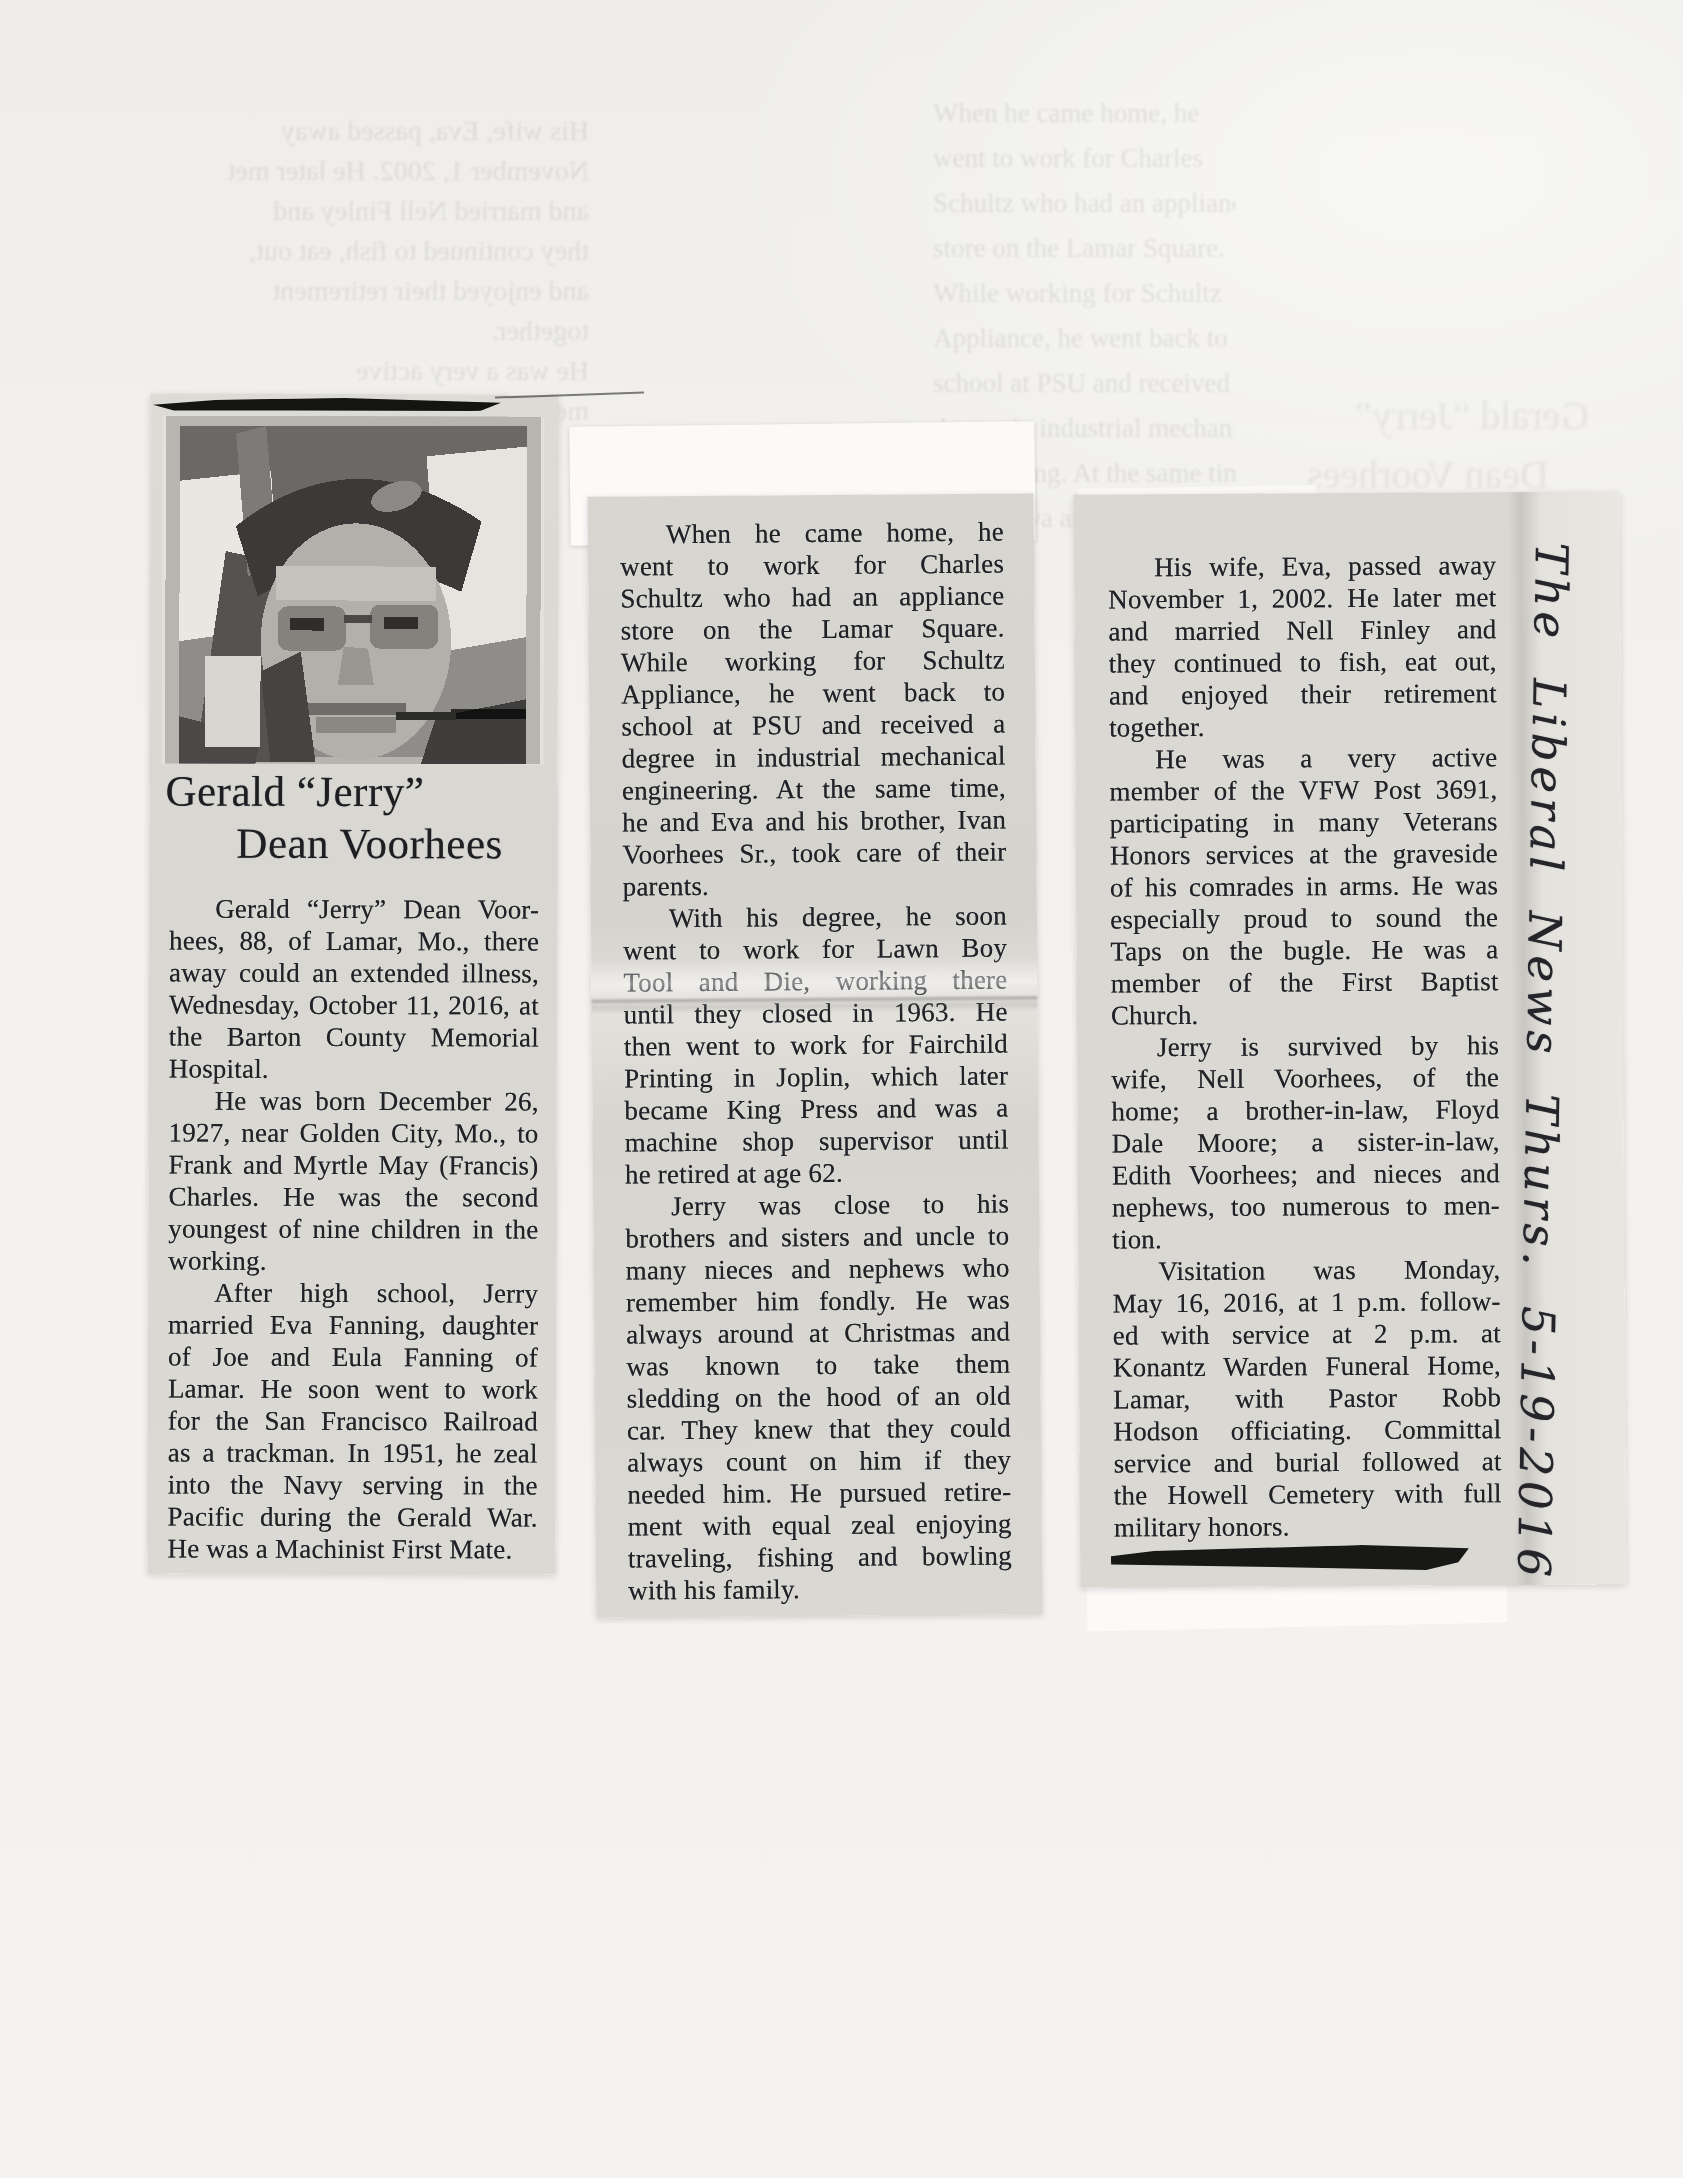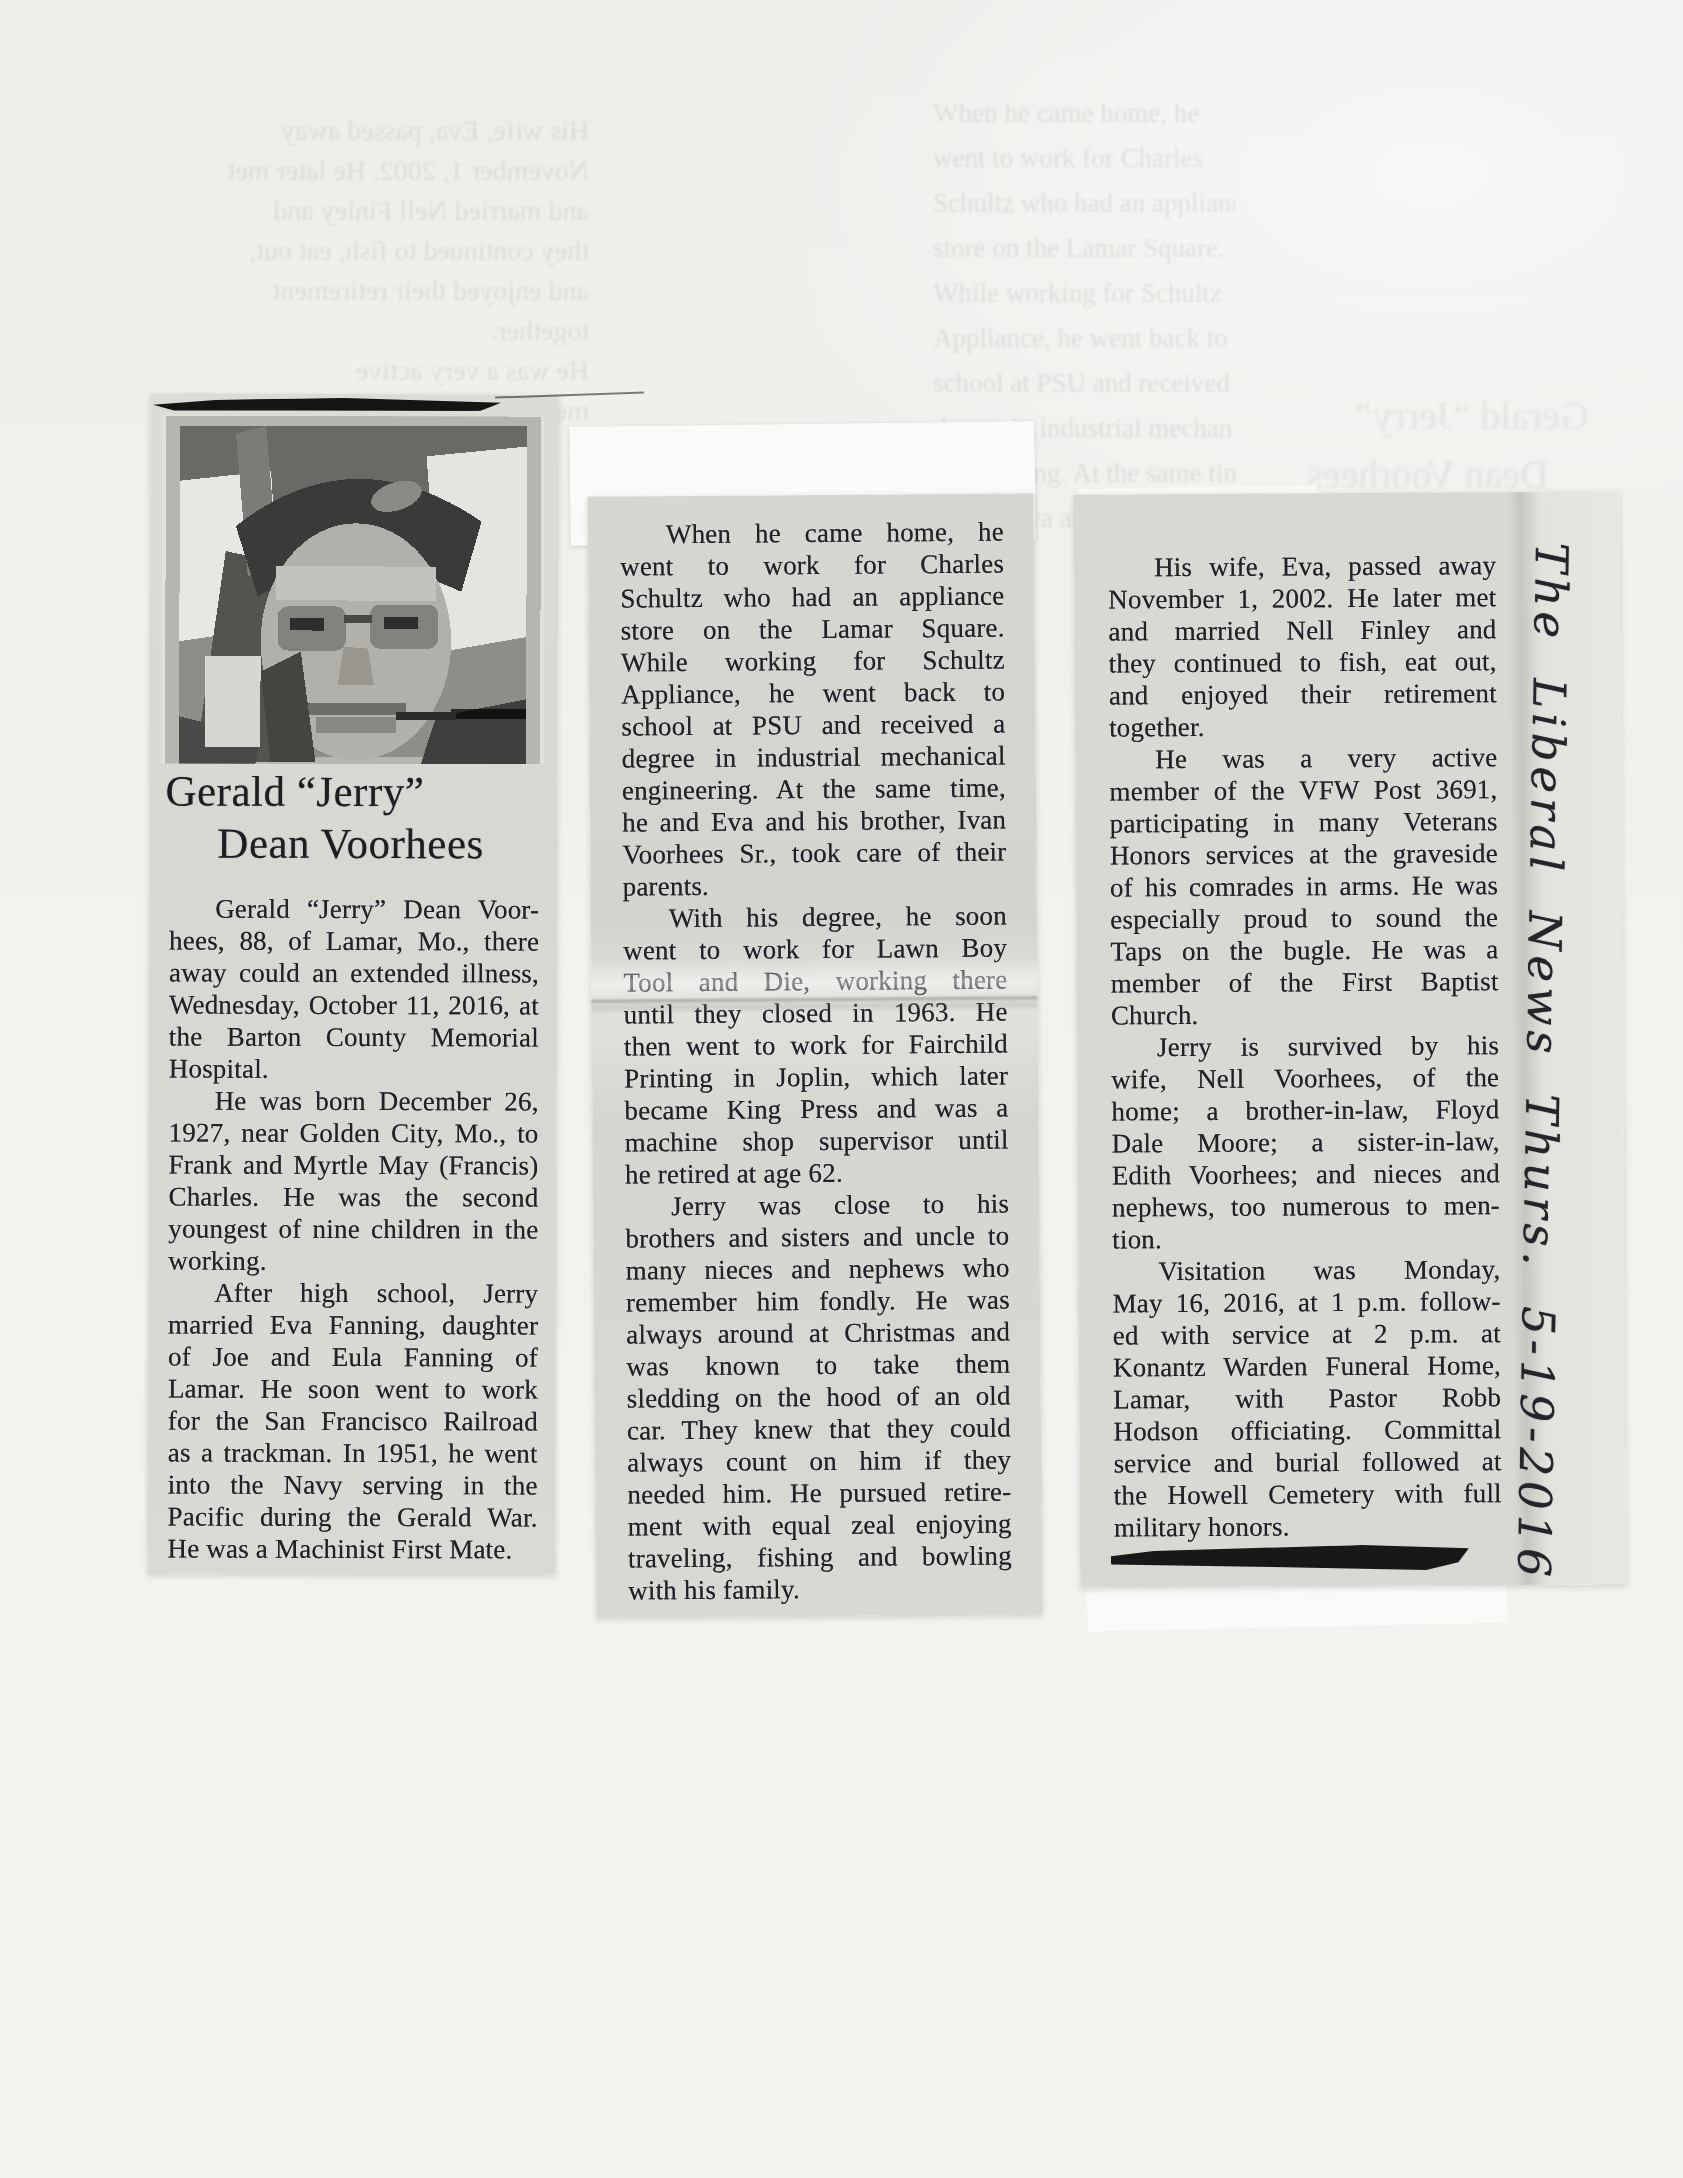--- a/index.html
+++ b/index.html
@@ -56,21 +56,21 @@
     clip-path:polygon(0 30%,12% 12%,70% 0,100% 18%,97% 72%,88% 100%,45% 80%,0 62%);
     transform:rotate(-0.8deg);
   }
   
   .photo-wrap{position:absolute;left:12px;top:22px;width:382px;height:348px;background:#e3e1dc;padding:0;}
   .photo-wrap svg{display:block;width:100%;height:100%;}
   
   .obit-title{position:absolute;left:16px;top:372px;width:386px;
     font-size:43px;line-height:52px;color:#1d1d22;letter-spacing:0.5px;
     text-shadow:0 0 1px rgba(30,30,35,0.5);}
-  .obit-title .t2{margin-left:52px;}
+  .obit-title .t2{margin-left:71px;}
   
   .coltext{position:absolute;font-size:27px;line-height:32px;color:#212127;
     letter-spacing:0.2px;text-shadow:0 0 0.6px rgba(33,33,40,0.65);}
   .clip-left  .coltext{left:20px;top:499px;width:370px;}
   .clip-mid   .coltext{left:32px;top:22px;width:384px;}
   .clip-right .coltext{left:34px;top:57px;width:388px;}
   .para{margin:0;}
   .line{text-align:justify;text-align-last:justify;white-space:normal;}
   .line.last{text-align-last:left;}
   .line.first{text-indent:46px;}
@@ -185,21 +185,21 @@
         <div class="line">Charles. He was the second</div>
         <div class="line">youngest of nine children in the</div>
         <div class="line last">working.</div>
       </div>
       <div class="para">
         <div class="line first">After high school, Jerry</div>
         <div class="line">married Eva Fanning, daughter</div>
         <div class="line">of Joe and Eula Fanning of</div>
         <div class="line">Lamar. He soon went to work</div>
         <div class="line">for the San Francisco Railroad</div>
-        <div class="line">as a trackman. In 1951, he went</div>
+        <div class="line">as a trackman. In 1951, he zeal</div>
         <div class="line">into the Navy serving in the</div>
         <div class="line">Pacific during the Gerald War.</div>
         <div class="line last">He was a Machinist First Mate.</div>
       </div>
     </div>
 </div>
 
 <div class="ink-mark-top"></div>
 <div class="ink-hairline-top"></div>
 

